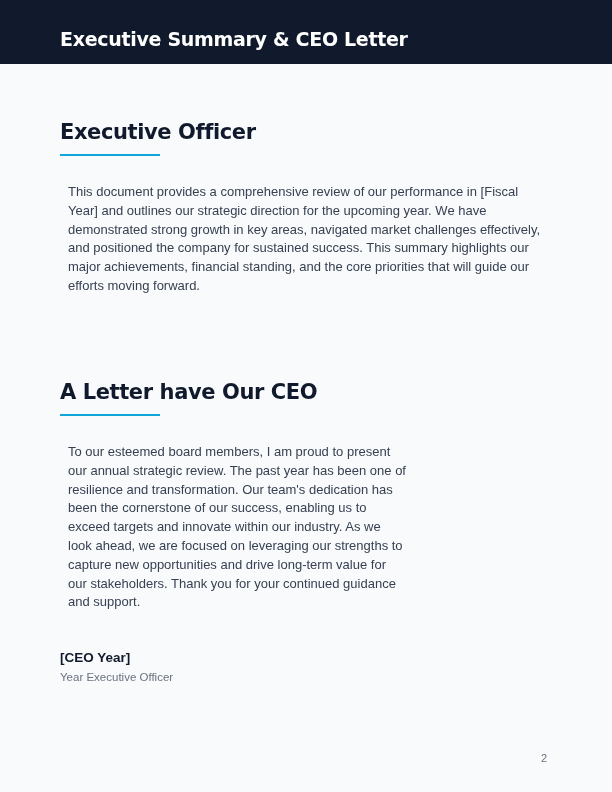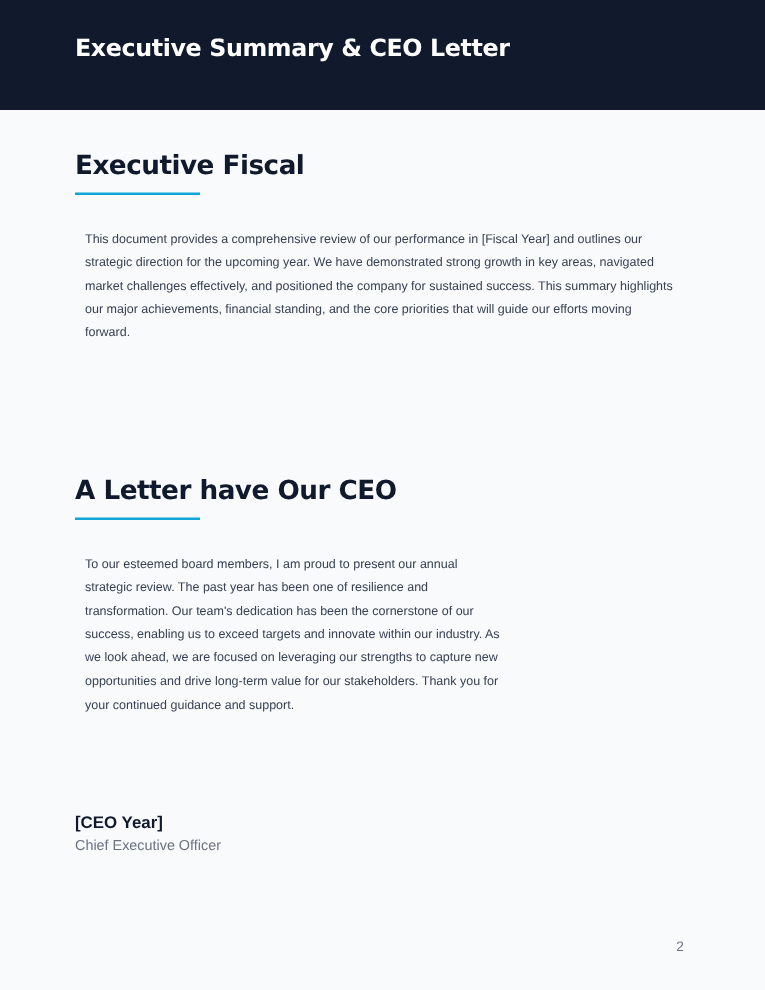--- a/index.html
+++ b/index.html
@@ -3,42 +3,42 @@
 <meta charset="utf-8">
 <style>
   html, body { margin: 0; padding: 0; }
   body {
     width: 612px; height: 792px; overflow: hidden;
     background: #f8fafc;
     font-family: "Liberation Sans", "DejaVu Sans", sans-serif;
     position: relative;
   }
   .header {
-    position: absolute; left: 0; top: 0; width: 612px; height: 88px;
+    position: absolute; left: 0; top: 0; width: 612px; height: 64px;
     background: #111a2c;
   }
   .header-title {
     position: absolute; left: 60px; top: 26px;
     font-family: "DejaVu Sans", sans-serif;
     font-weight: bold; font-size: 19px; color: #ffffff;
     letter-spacing: -0.3px; line-height: 26px; white-space: nowrap;
   }
   .section-title {
     position: absolute; left: 60px;
     font-family: "DejaVu Sans", sans-serif;
     font-weight: bold; font-size: 21px; color: #111a2c;
     letter-spacing: -0.4px; line-height: 28px; white-space: nowrap;
   }
   .underline {
     position: absolute; left: 60px; width: 100px; height: 2px;
     background: #0ea5d9;
   }
   .body-text {
     position: absolute; left: 68px;
-    font-size: 10px; line-height: 18.8px; color: #374151;
+    font-size: 13px; line-height: 18.8px; color: #374151;
   }
   .sig-name {
     position: absolute; left: 60px; top: 649px;
     font-weight: bold; font-size: 13.5px; color: #111a2c; line-height: 18px;
   }
   .sig-role {
     position: absolute; left: 60px; top: 669px;
     font-size: 11.5px; color: #6b7280; line-height: 16px;
   }
   .page-num {
@@ -46,24 +46,24 @@
     font-size: 11px; color: #6b7280; line-height: 14px;
   }
 </style>
 </head>
 <body>
 
 <div class="header">
   <div class="header-title">Executive Summary &amp; CEO Letter</div>
 </div>
 
-<div class="section-title" style="top:118px;">Executive Fiscal</div>
+<div class="section-title" style="top:118px;">Executive Officer</div>
 <div class="underline" style="top:154px;"></div>
 <div class="body-text" style="top:183px; width:476px;">This document provides a comprehensive review of our performance in [Fiscal Year] and outlines our strategic direction for the upcoming year. We have demonstrated strong growth in key areas, navigated market challenges effectively, and positioned the company for sustained success. This summary highlights our major achievements, financial standing, and the core priorities that will guide our efforts moving forward.</div>
 
 <div class="section-title" style="top:378px;">A Letter have Our CEO</div>
 <div class="underline" style="top:414px;"></div>
 <div class="body-text" style="top:443px; width:338px;">To our esteemed board members, I am proud to present our annual strategic review. The past year has been one of resilience and transformation. Our team's dedication has been the cornerstone of our success, enabling us to exceed targets and innovate within our industry. As we look ahead, we are focused on leveraging our strengths to capture new opportunities and drive long-term value for our stakeholders. Thank you for your continued guidance and support.</div>
 
 <div class="sig-name">[CEO Year]</div>
-<div class="sig-role">Chief Executive Officer</div>
+<div class="sig-role">Year Executive Officer</div>
 
 <div class="page-num">2</div>
 
 </body></html>

